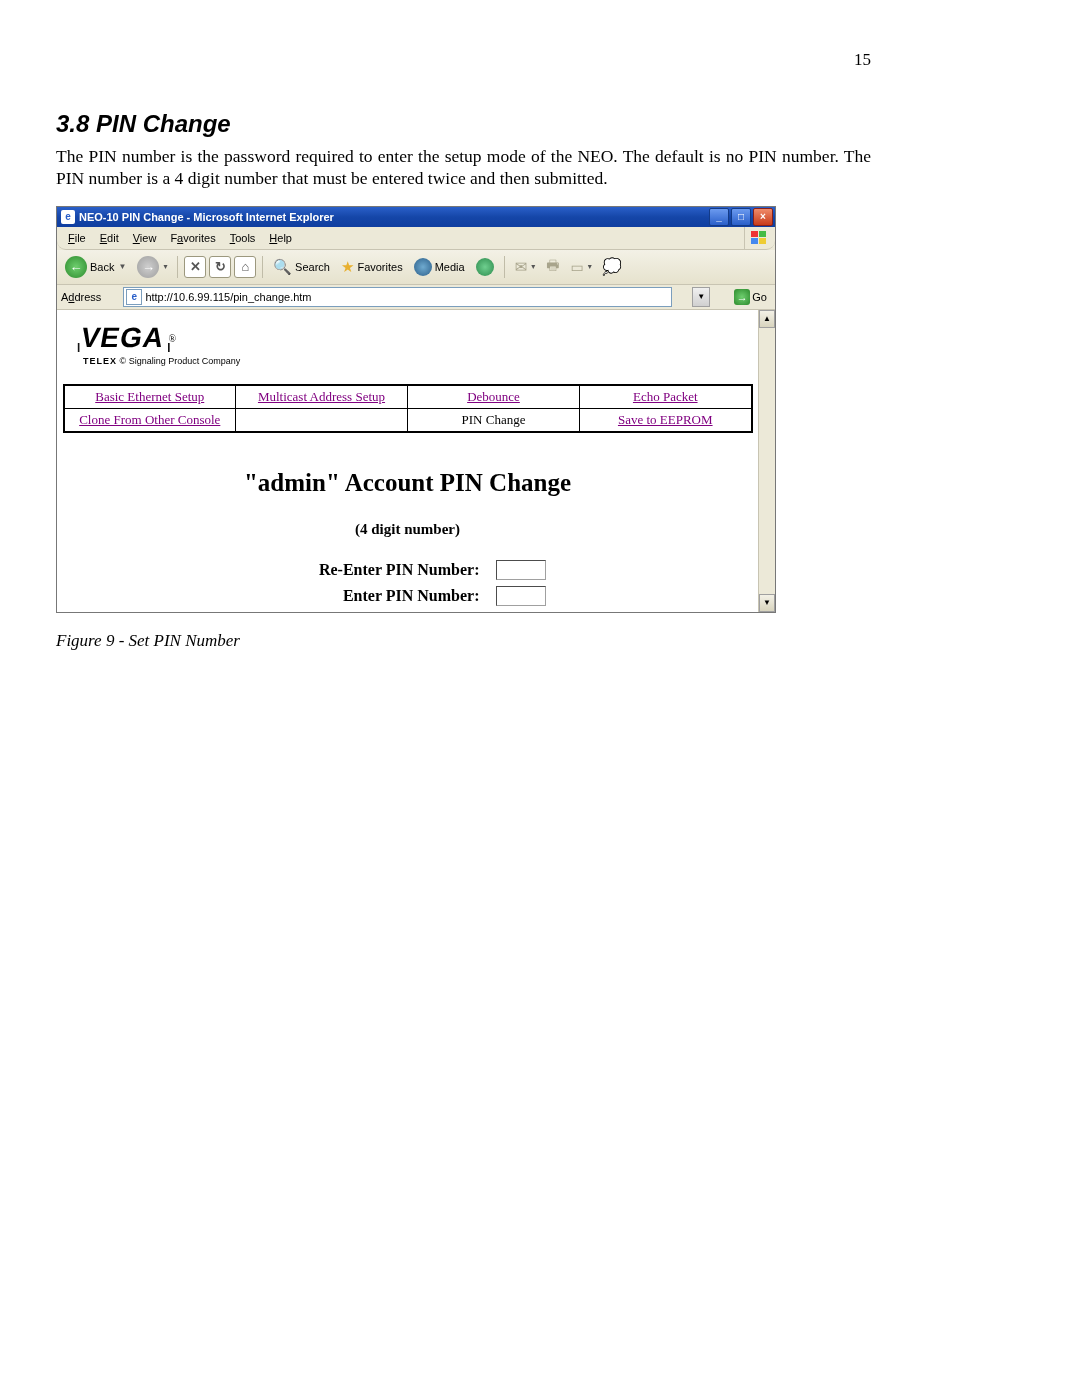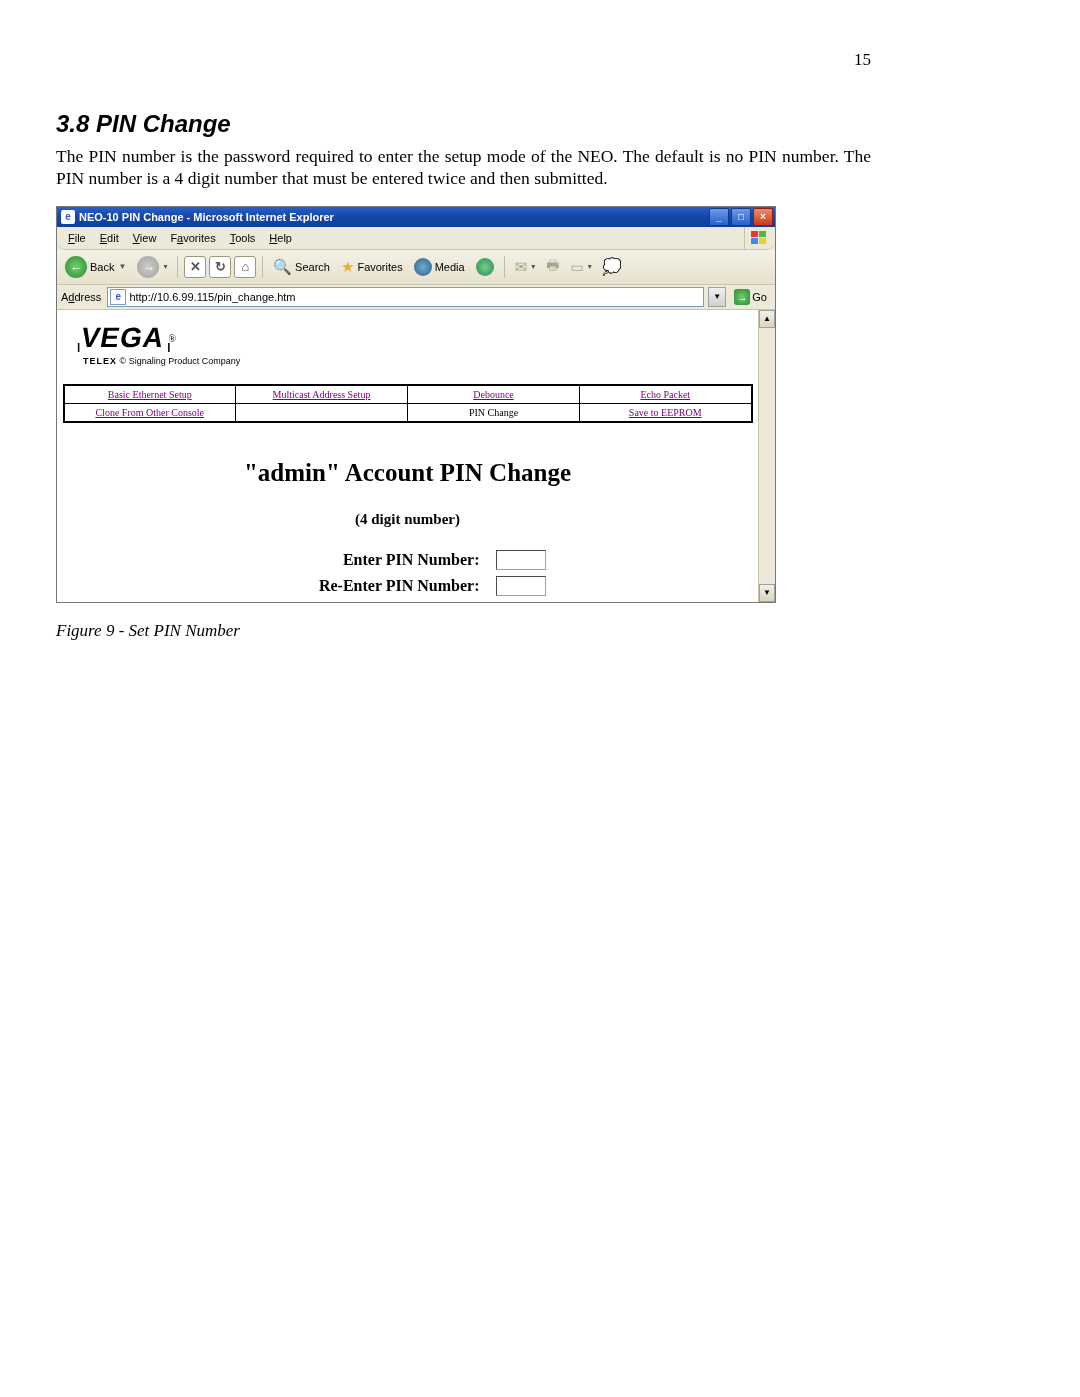--- a/index.html
+++ b/index.html
@@ -180,21 +180,21 @@
   .dd { font-size:8px; color:#555; margin-left:1px;}
 
   
   .addressbar {
     display: flex;
     align-items: center;
     height: 22px;
     padding: 1px 4px;
     background: #ece9d8;
     border-bottom: 1px solid #c8c4b2;
-    gap: 4px;
+    gap: 20px;
   }
   .addr-label { padding-right:2px; }
   .addr-input {
     flex: 1;
     display: flex;
     align-items: center;
     height: 18px;
     background: #fff;
     border: 1px solid #7b9ebd;
     padding: 0 2px;
@@ -286,21 +286,21 @@
   
   .nav-table {
     width: 690px;
     margin: 12px auto 0 auto;
     border-collapse: collapse;
     border: 2px solid #000;
   }
   .nav-table td {
     border: 1px solid #000;
     text-align: center;
-    font-size: 10px;
+    font-size: 13px;
     padding: 3px 4px;
     width: 25%;
   }
   .nav-table a {
     color: #800080;
     text-decoration: underline;
   }
   .nav-table .plain {
     color: #000;
   }
@@ -483,25 +483,25 @@
             <td><a>Save to EEPROM</a></td>
           </tr>
         </tbody>
           </table>
 
         <div class="form-title">"admin" Account PIN Change</div>
         <div class="form-sub">(4 digit number)</div>
 
         <div class="form-rows">
           <div class="form-row">
-            <div class="form-label">Enter PIN Number:</div>
+            <div class="form-label">Re-Enter PIN Number:</div>
             <div class="pin-input"></div>
           </div>
           <div class="form-row">
-            <div class="form-label">Re-Enter PIN Number:</div>
+            <div class="form-label">Enter PIN Number:</div>
             <div class="pin-input"></div>
           </div>
         </div>
 
       </div>
 
       <div class="scrollbar">
         <div class="sb-btn">▲</div>
         <div class="sb-track"></div>
         <div class="sb-btn">▼</div>

